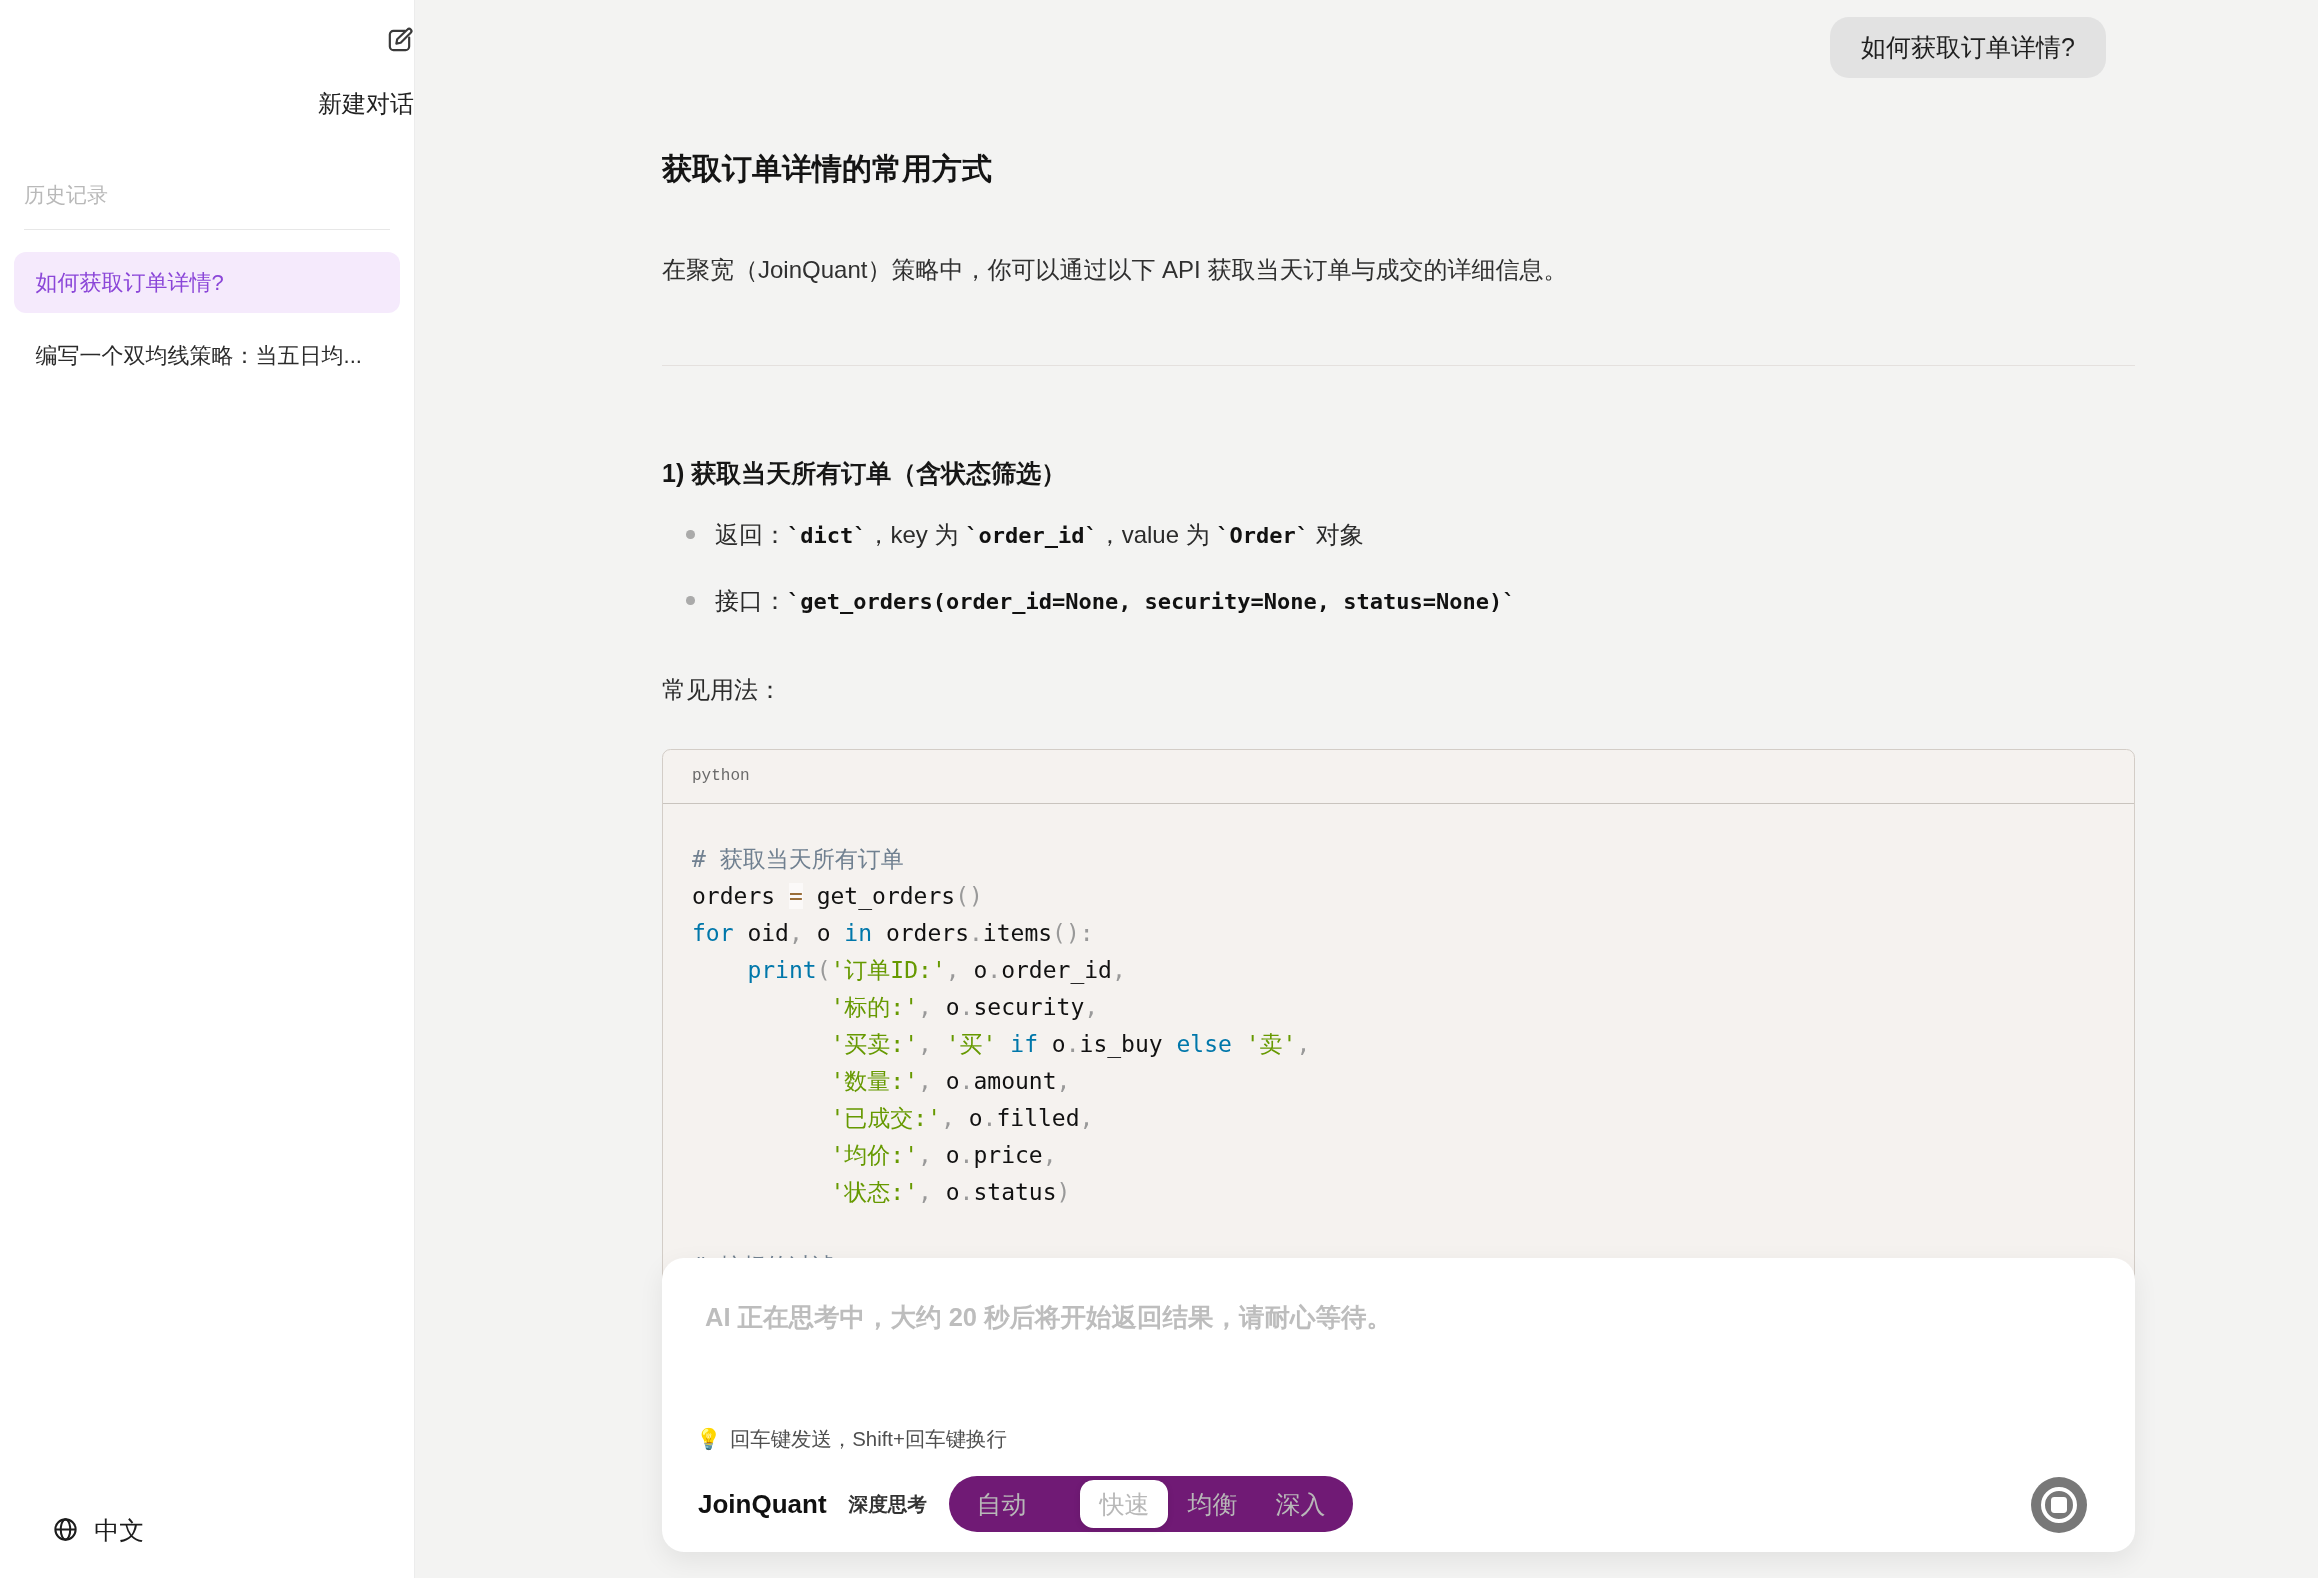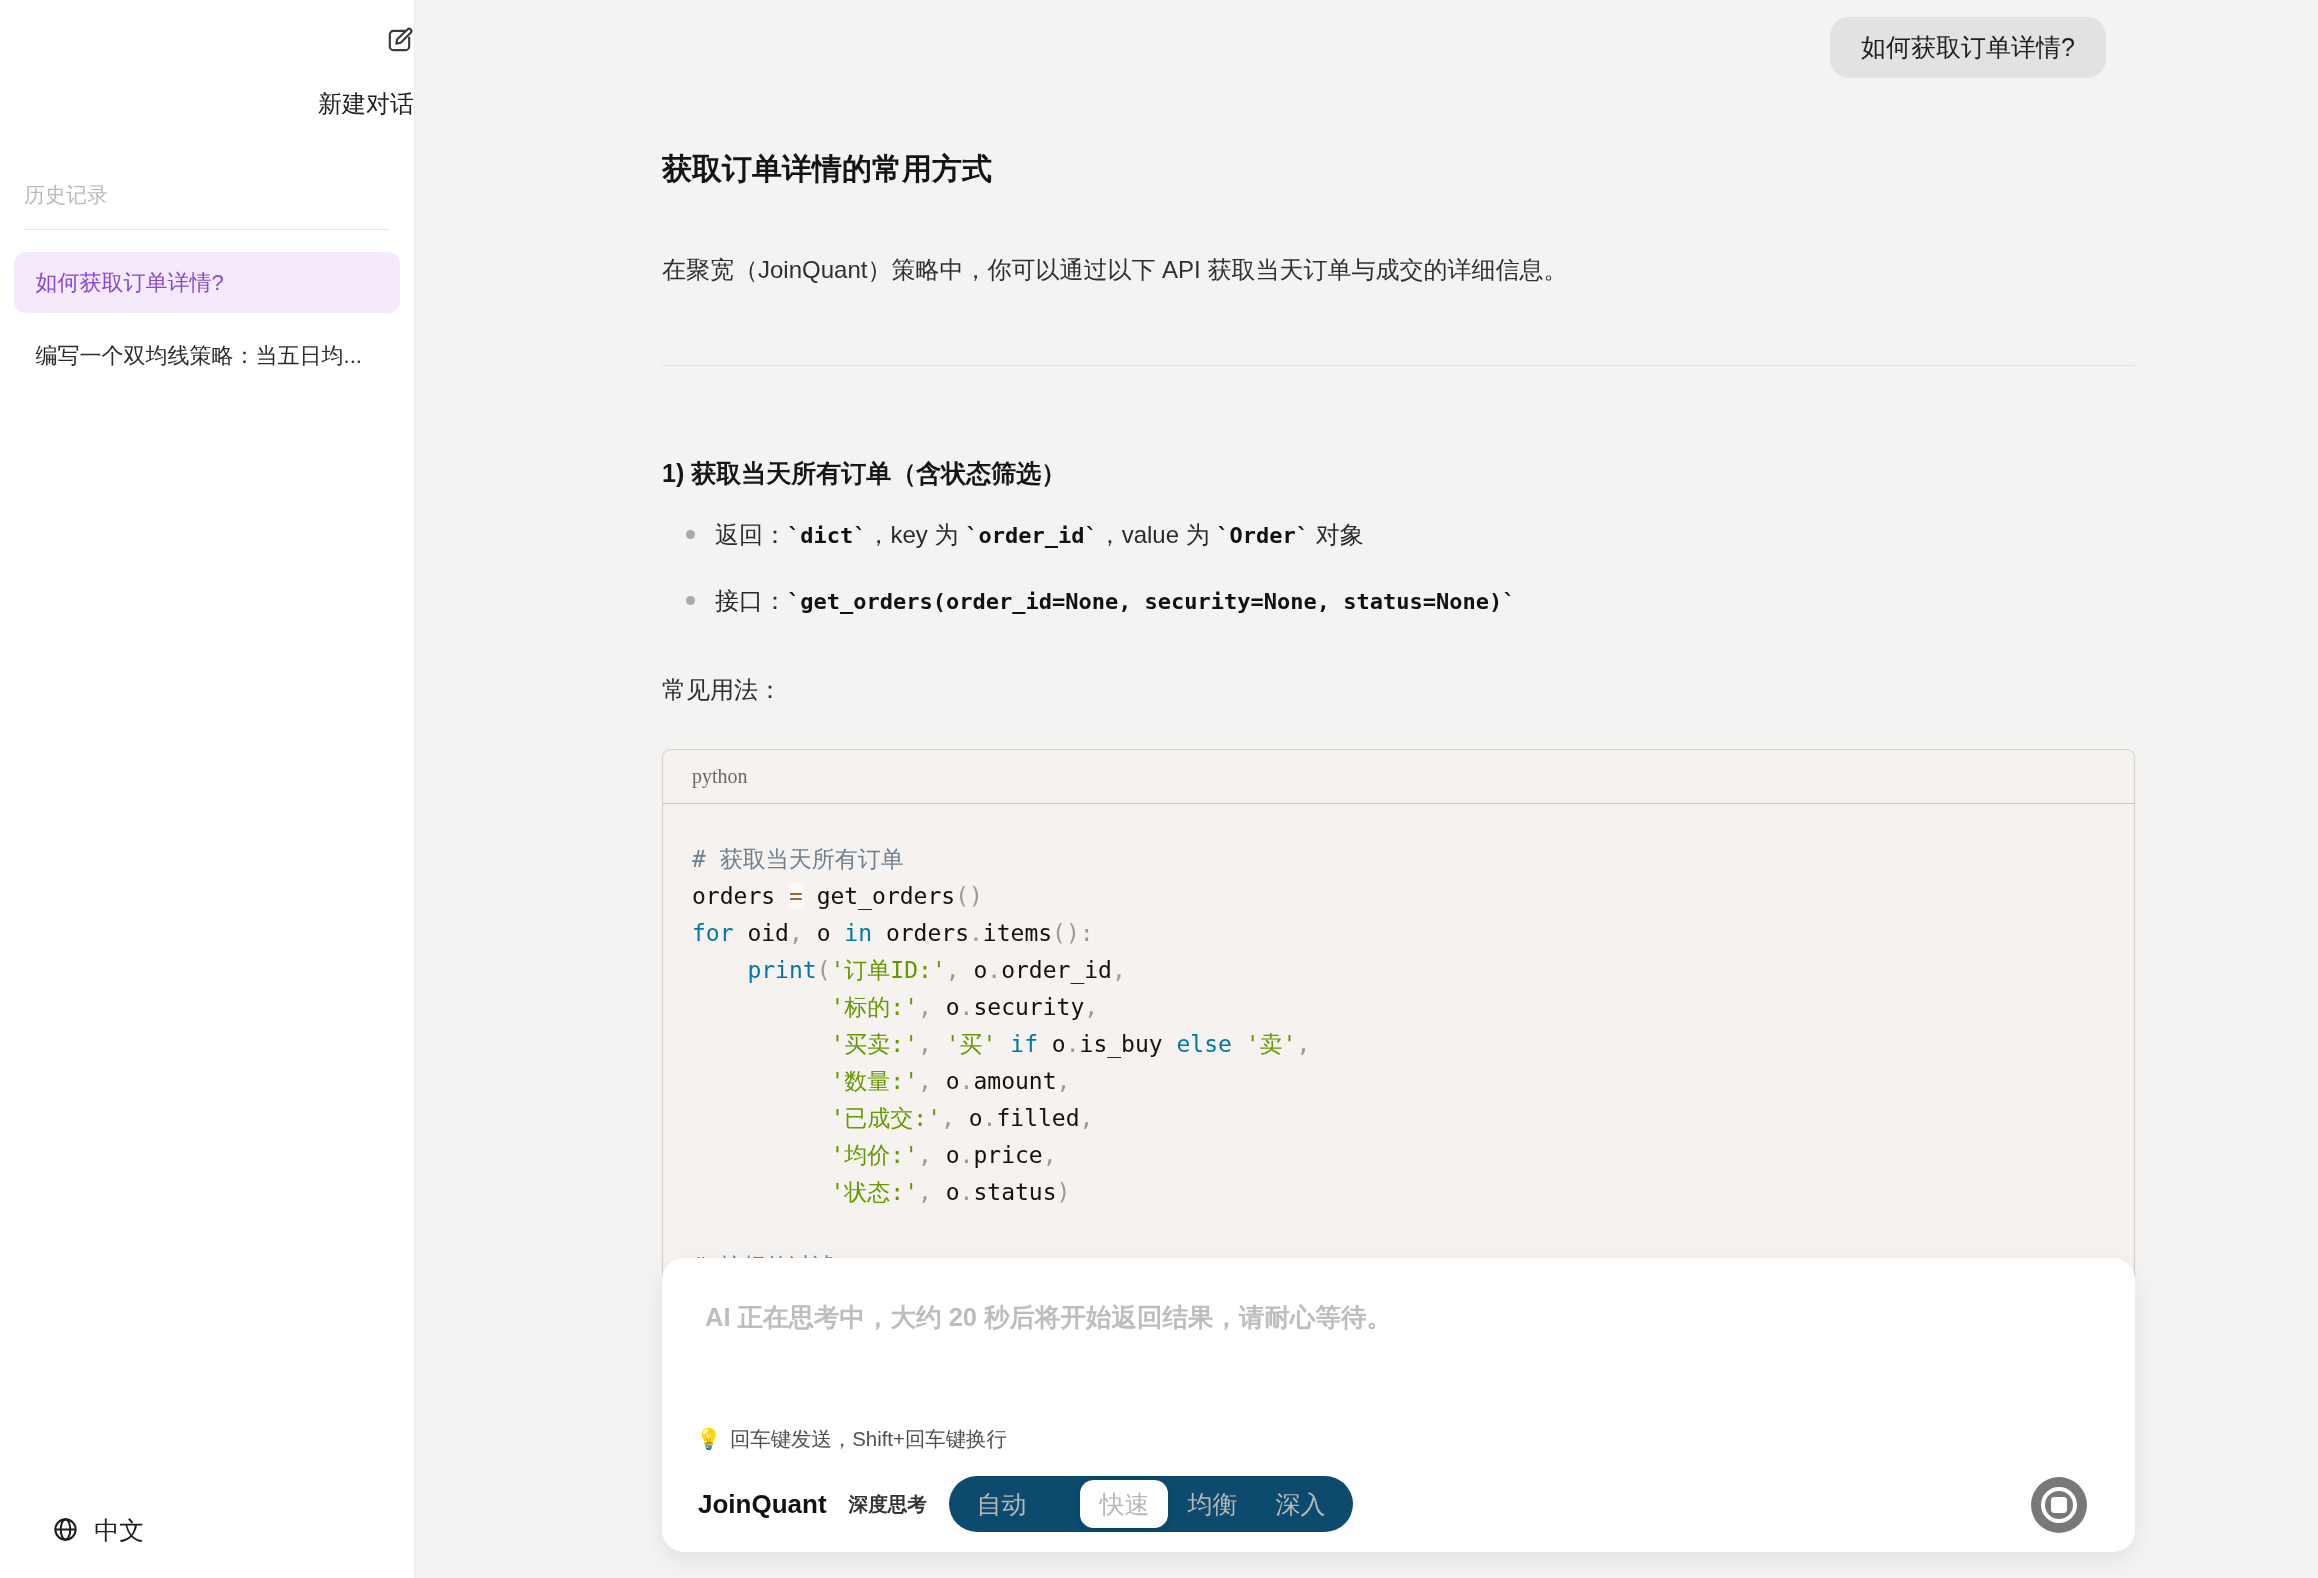--- a/index.html
+++ b/index.html
@@ -65,22 +65,22 @@
   .usage-label { margin-top:54px; font-size:24px; color:#2b2b2b; }
 
   
   .code-block {
     margin-top:43px; background:#f5f2ef; border:0.9px solid #d3cdc7;
     border-radius:8.5px; overflow:hidden;
   }
   .code-header {
     height:54px; display:flex; align-items:center; padding:0 29px;
     border-bottom:0.9px solid #c9c4be;
-    font-family:Liberation Serif, serif;
-    font-size:20px; color:#6a6a6a;
+    font-family:Liberation Mono, monospace;
+    font-size:16px; color:#6a6a6a;
   }
   .code-body {
     padding:37px 29px 37px 29px;
     font-family:"DejaVu Sans Mono","Liberation Mono",monospace;
     font-size:23px; line-height:37px; white-space:pre; color:#111;
   }
   .tok-cm { color:#708090; }
   .tok-kw { color:#0077aa; }
   .tok-str { color:#669900; }
   .tok-op { color:#9a6e3a; background:rgba(255,255,255,.55); }
@@ -103,21 +103,21 @@
     font-size:20.4px; color:#4f4f4f;
   }
   .tip-bulb { font-size:20.4px; }
   .composer-bottom {
     position:absolute; left:36px; right:36px; bottom:19px; height:58px;
     display:flex; align-items:center;
   }
   .brand { font-size:26px; font-weight:bold; color:#111; }
   .mode-label { margin-left:22px; font-size:19.6px; font-weight:bold; color:#333; }
   .mode-group {
-    margin-left:22px; background:#0c4a6e; border-radius:29px; height:56px;
+    margin-left:22px; background:#701a75; border-radius:29px; height:56px;
     display:flex; align-items:center; padding:0 8.5px;
   }
   .mode-option {
     min-width:78px; padding:0 19px; height:48px; border-radius:13.6px;
     display:flex; align-items:center; justify-content:center;
     font-size:25px; color:#b8b8b8; cursor:pointer;
   }
   .mode-option.selected {
     background:#ffffff; box-shadow:0 1.7px 6.8px rgba(0,0,0,.10);margin-left:35px;
   }

